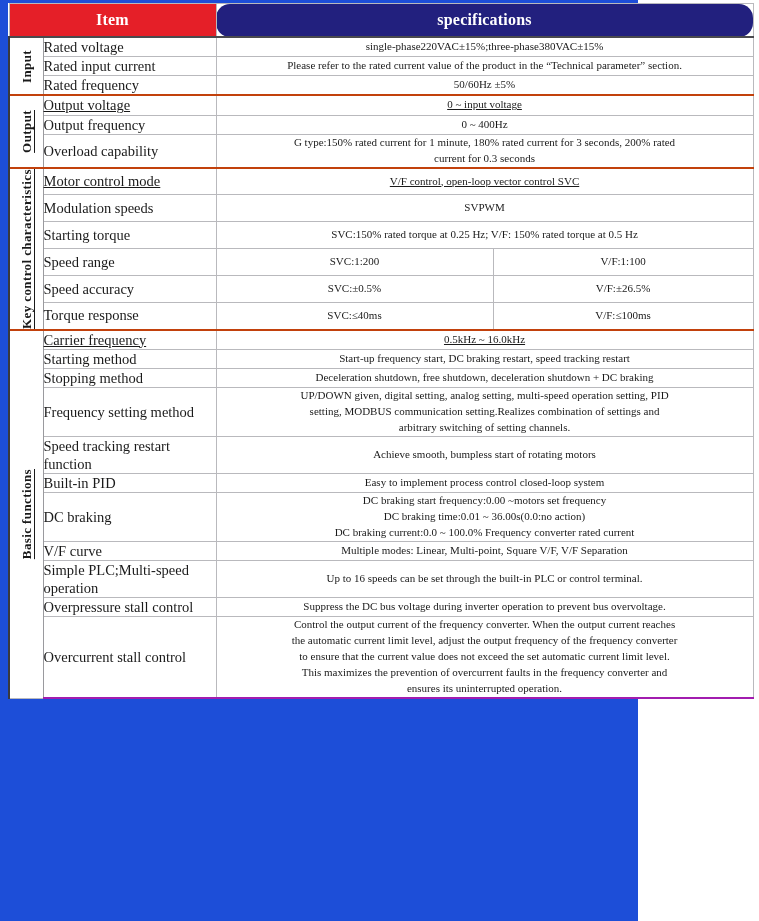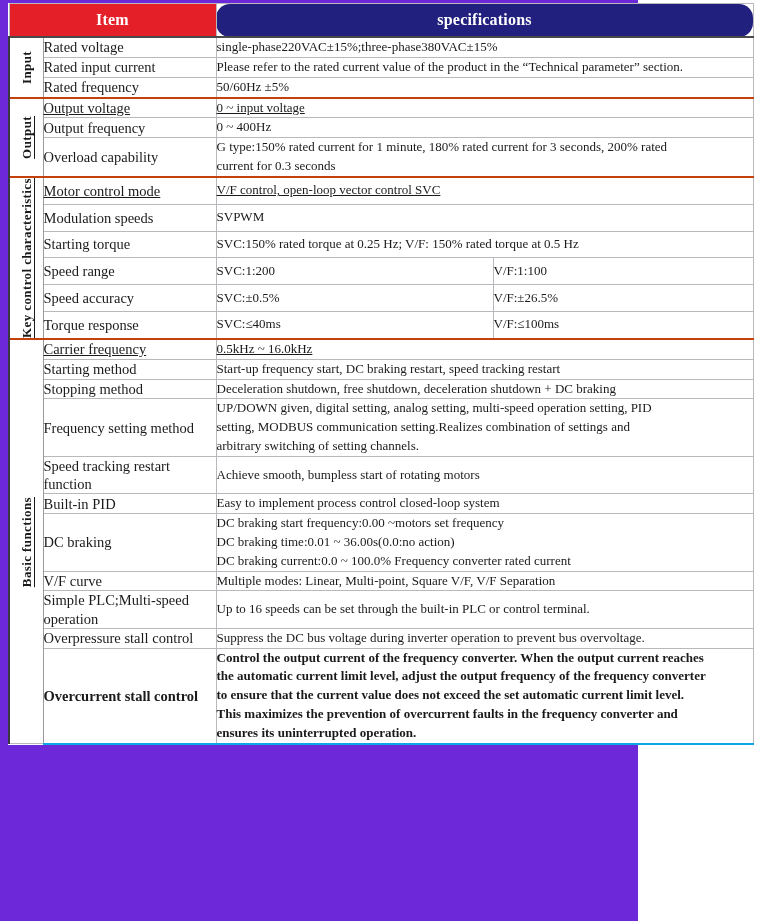--- a/index.html
+++ b/index.html
@@ -12,21 +12,21 @@
     height: 921px;
     font-family: "Liberation Serif", "DejaVu Serif", serif;
     color: #1a1a1a;
     overflow: hidden;
   }
 
   #sheet {
     position: relative;
     width: 638px;
     height: 921px;
-    background: #6d28d9;
+    background: #1d4ed8;
     box-sizing: border-box;
   }
 
   table.spec {
     position: absolute;
     left: 8px;
     top: 3px;
     width: 744px;
     border-collapse: collapse;
     table-layout: fixed;
@@ -82,32 +82,32 @@
   .item-cell {
     padding: 4px 6px 4px 11px;
     font-size: 14.5px;
     line-height: 1.25;
     text-align: left;
   }
 
   
   .spec-cell {
     padding: 5px 7px 5px 9px;
-    font-size: 13px;
+    font-size: 11px;
     line-height: 1.45;
-    text-align: left;
+    text-align: center;
   }
   .spec-cell .line { display: block; }
 
   
   tr.sec-start > td { border-top: 2px solid #c2410c; text-decoration: underline; }
 
   
   tr.top-data > td { border-top: 2px solid #4a4a4e; }
-  tr.last-row > td { border-bottom: 2px solid #0ea5e9; font-weight: bold; }
+  tr.last-row > td { border-bottom: 2px solid #a21caf; }
   td.right-edge { border-right: 2px solid #3a3a3e; }
 </style>
 </head>
 <body>
 
 <div id="sheet">
   <table class="spec">
     <colgroup>
       <col class="c-group">
       <col class="c-item">

